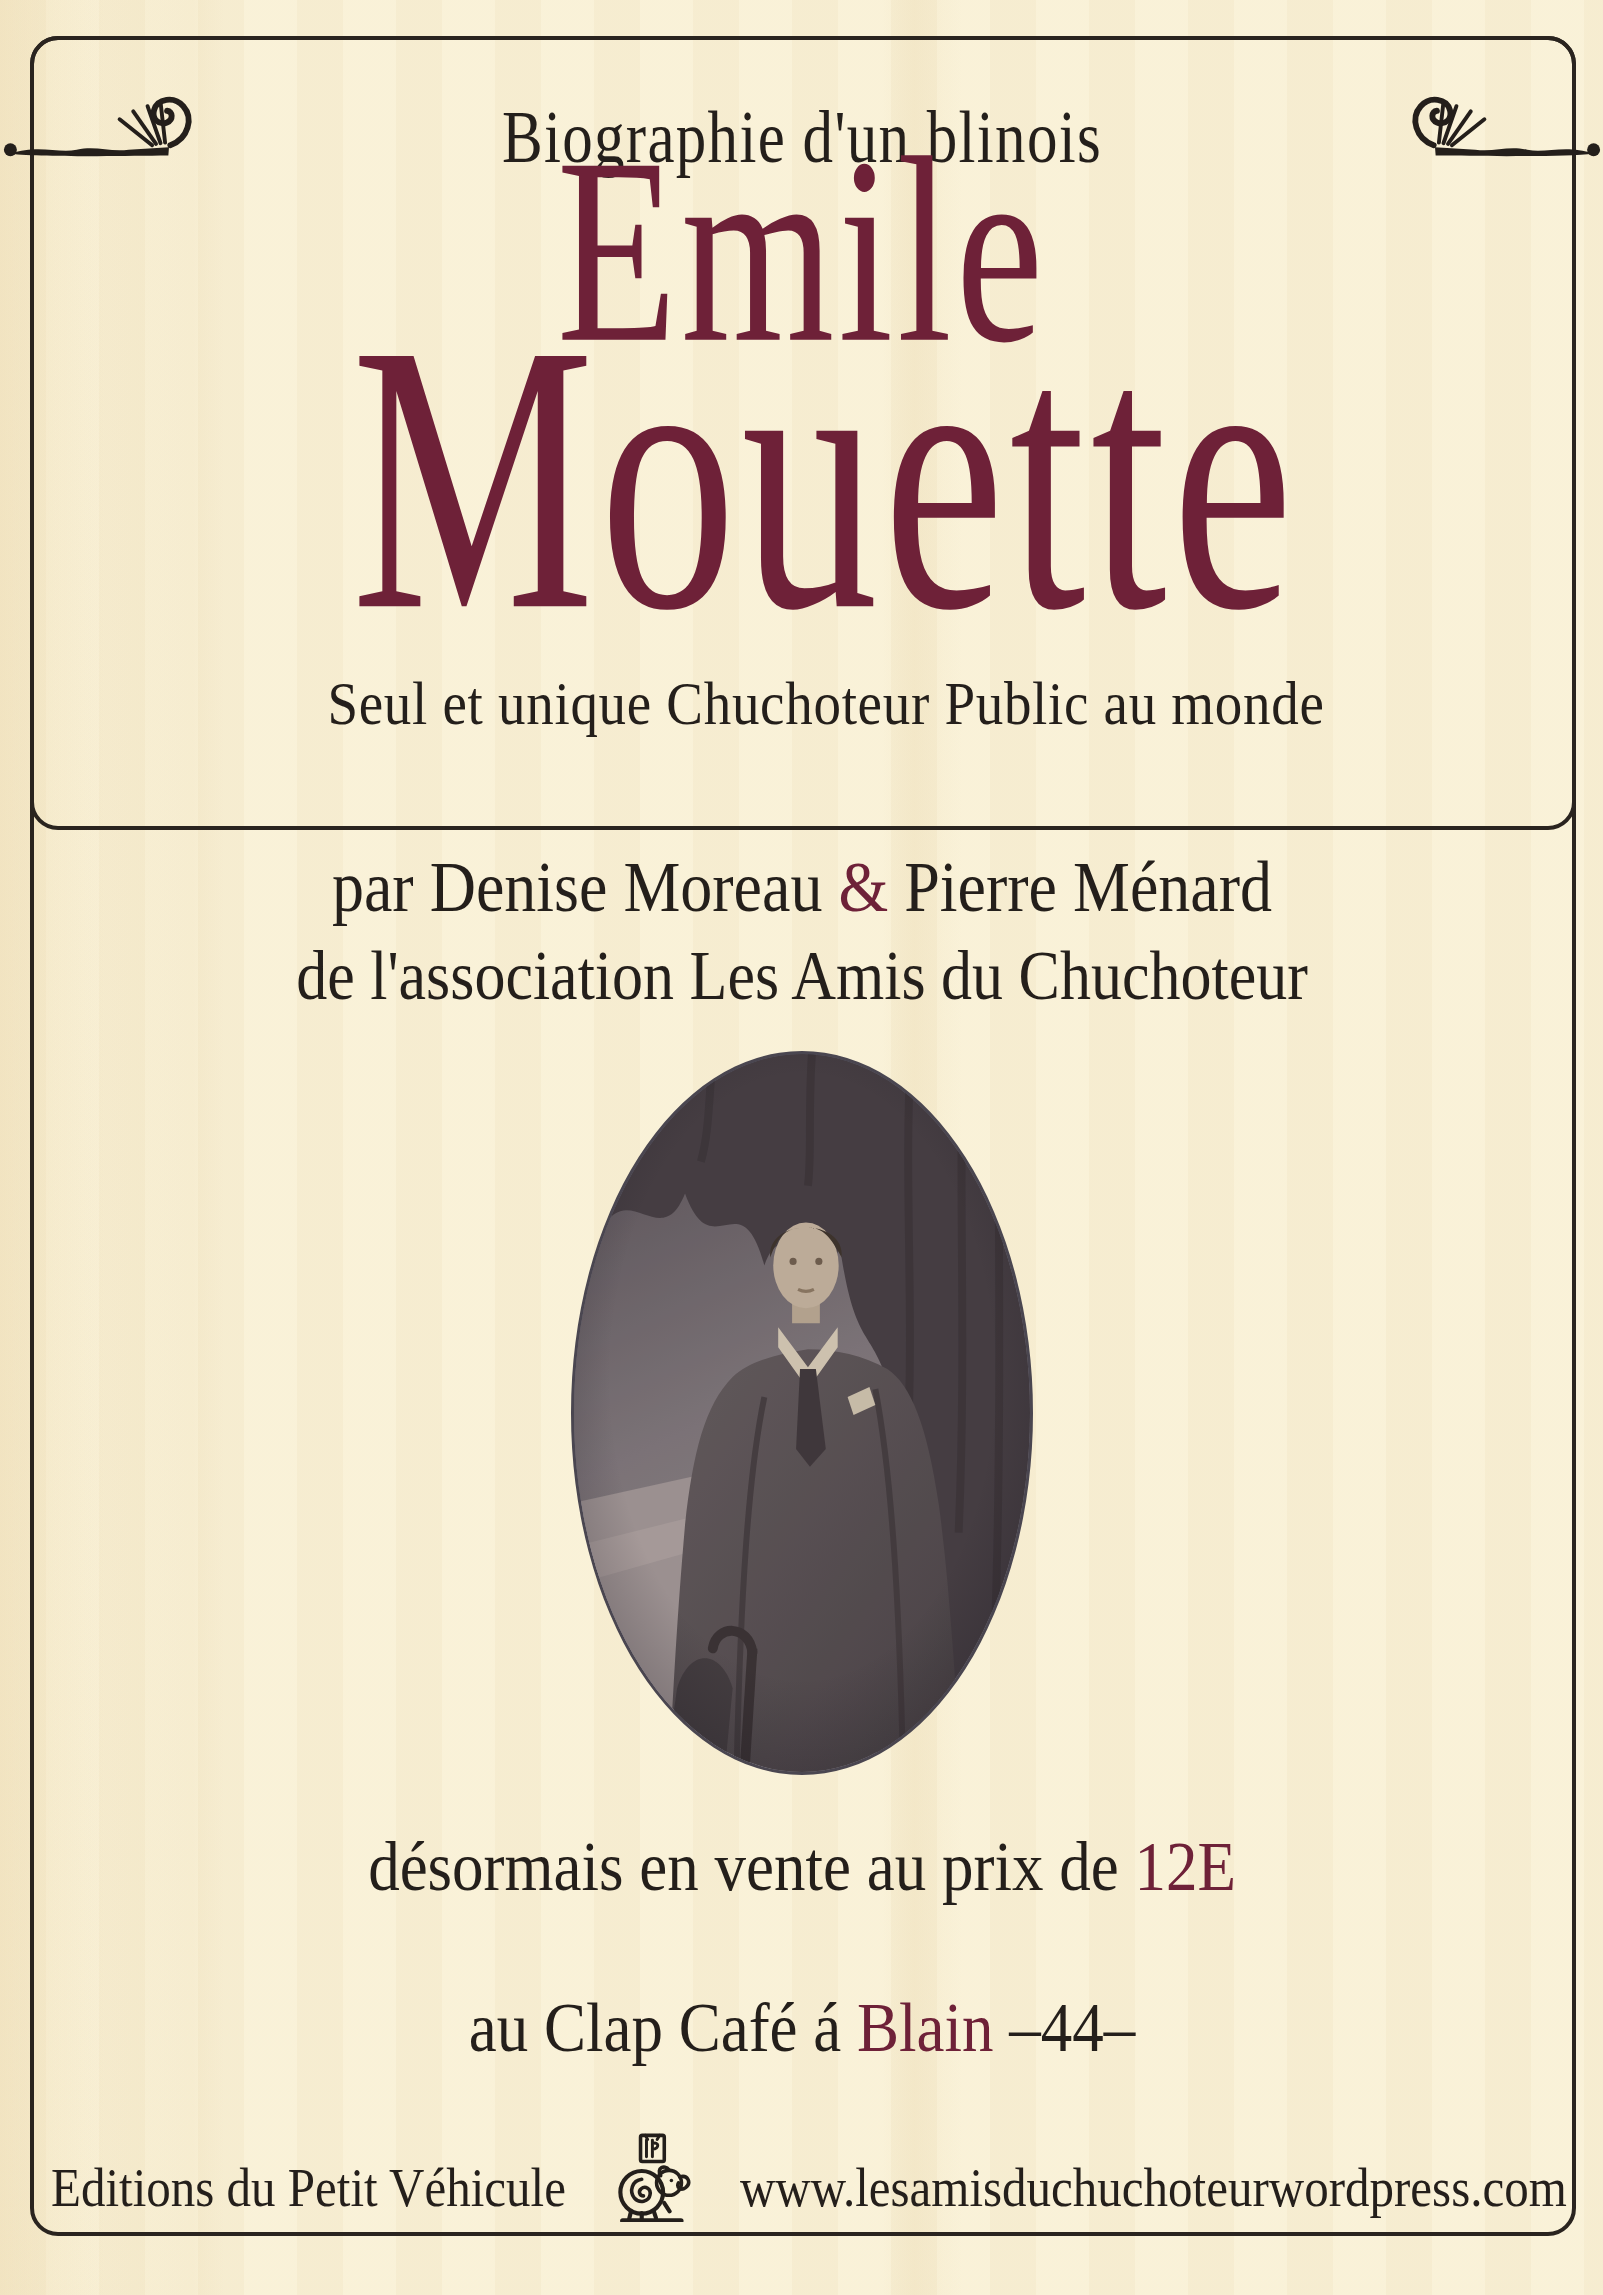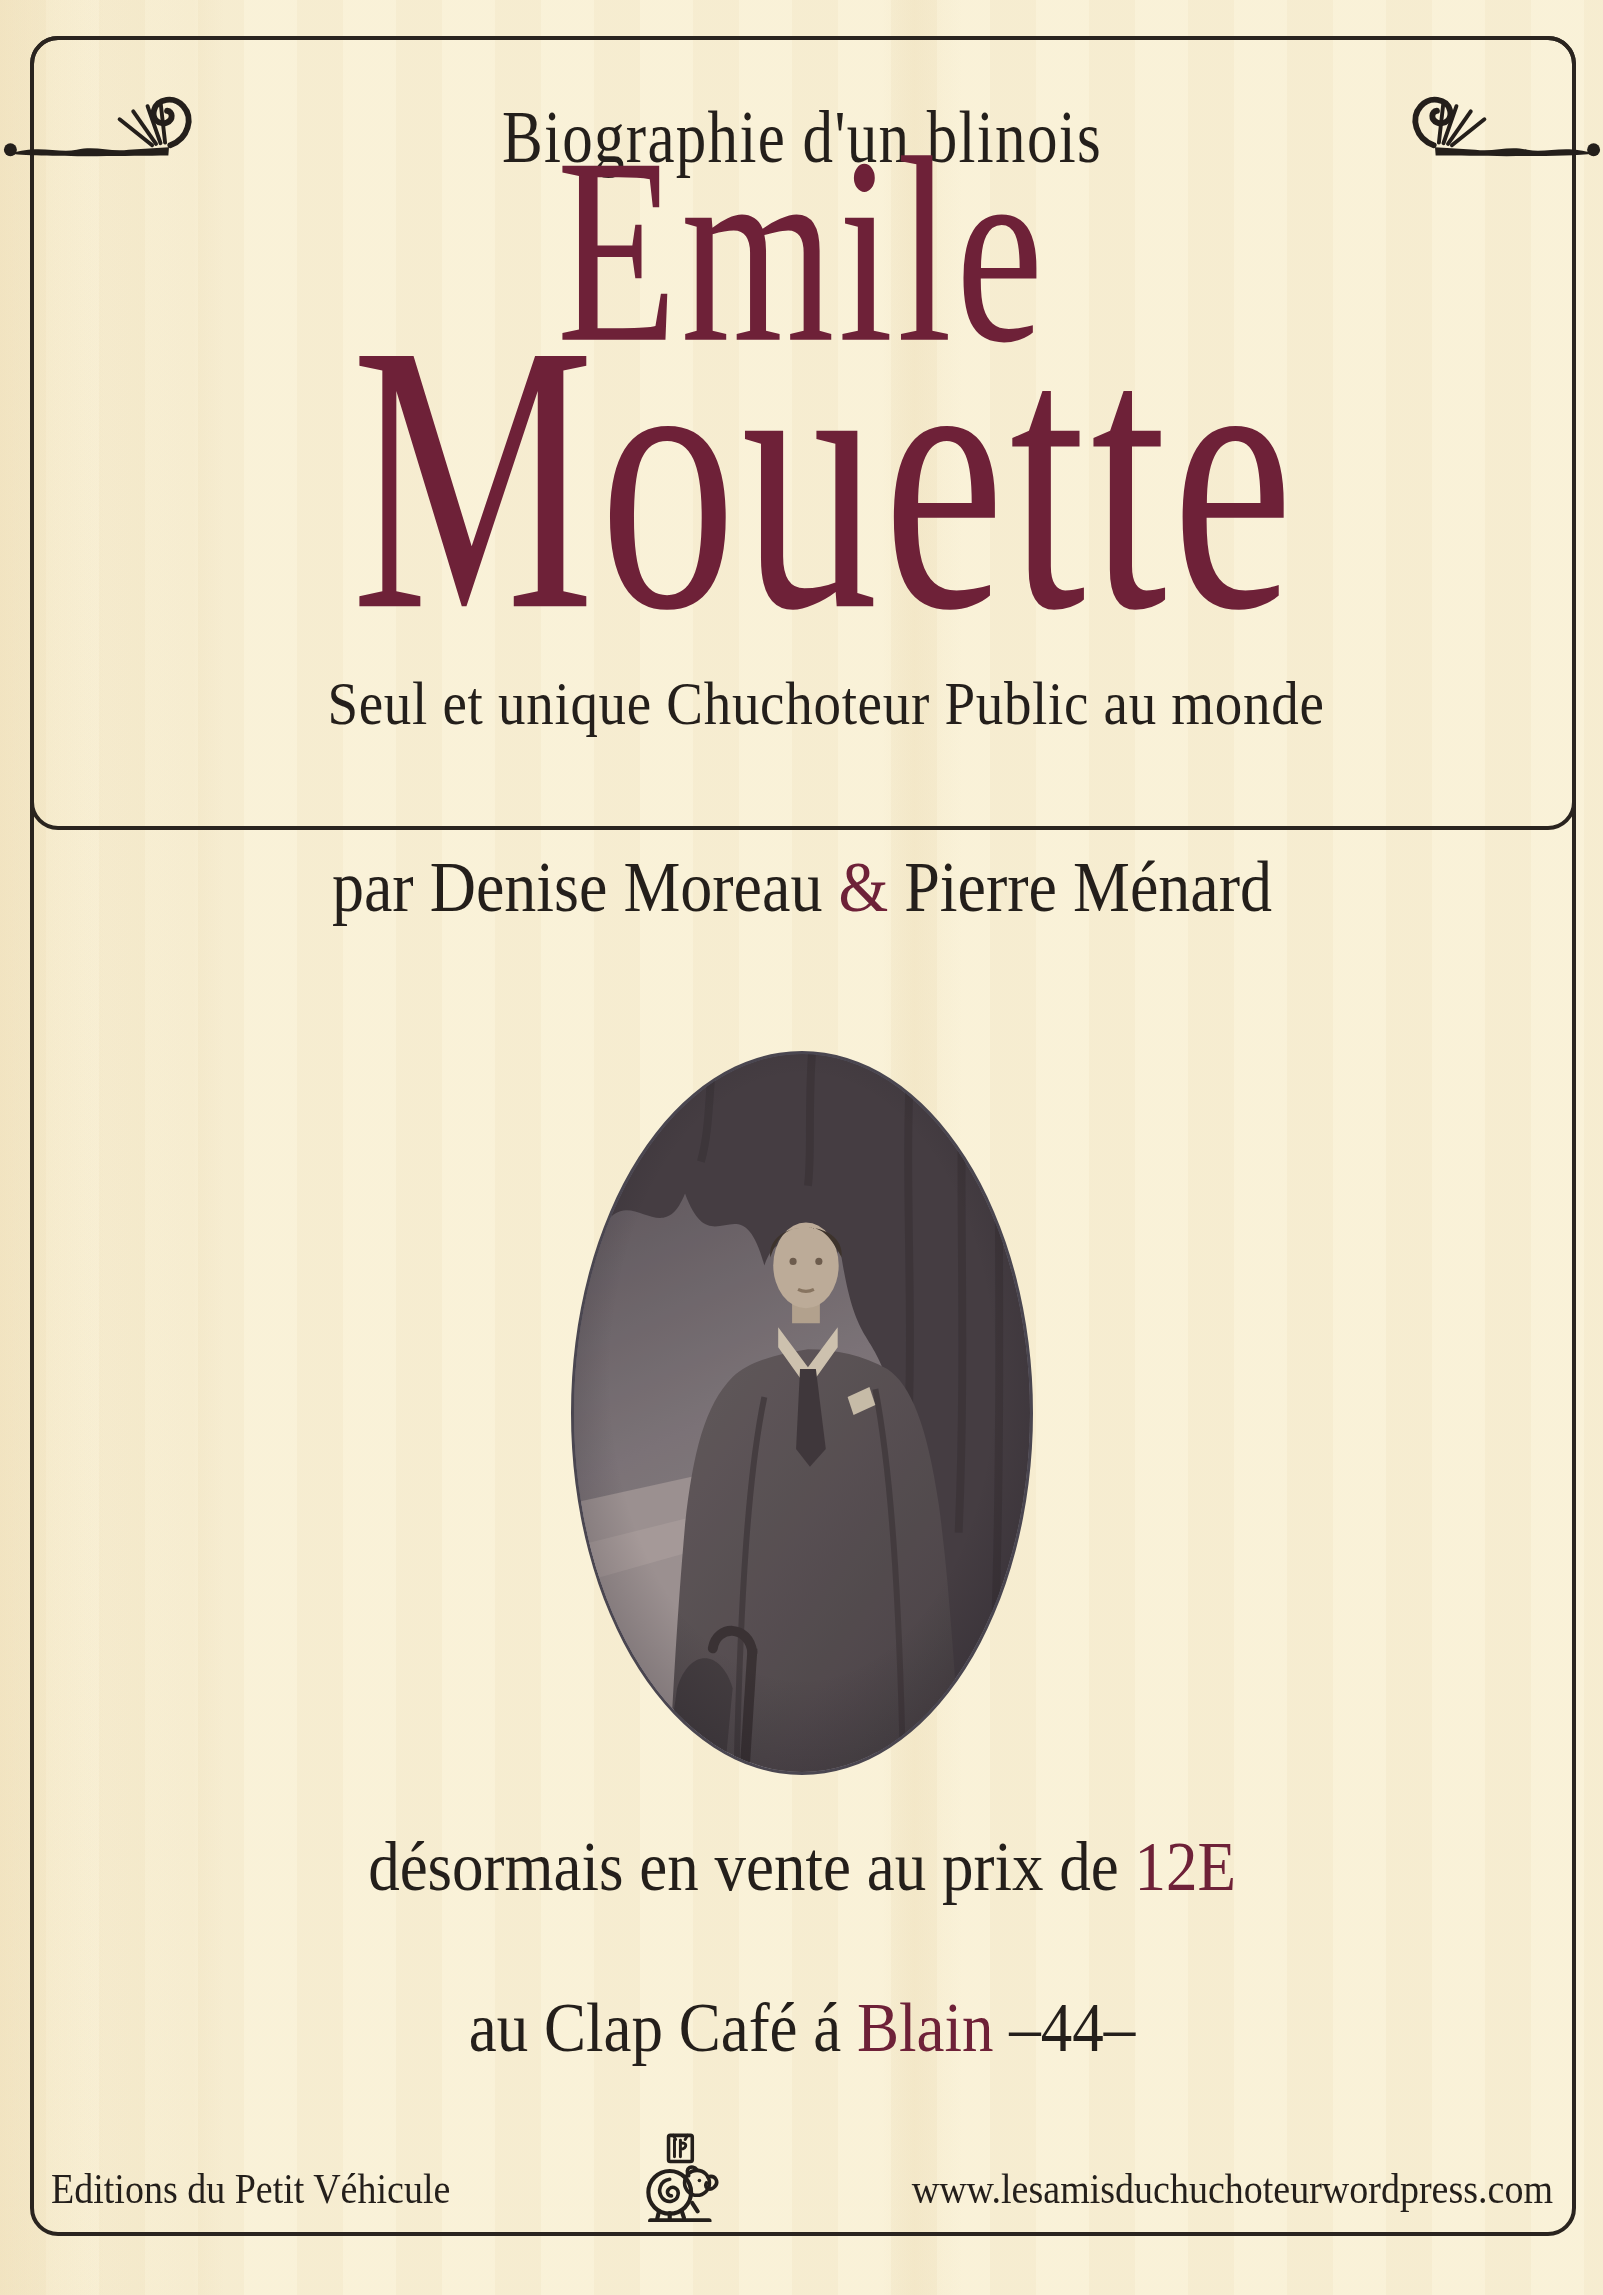--- a/index.html
+++ b/index.html
@@ -46,21 +46,21 @@
     box-shadow:inset 0 0 39px rgba(22,20,30,0.55);
     background:#75727e;
   }
   .portrait svg{width:100%;height:100%;display:block;}
   .promo-headline{top:1813px;font-size:76px;letter-spacing:2px;}
   .price-line{top:1836px;font-size:63px;}
   .venue-line{top:1997px;font-size:63px;}
   .footer-row{
     position:absolute;left:51px;right:51px;top:2149px;height:79px;
     display:flex;align-items:center;justify-content:space-between;
-    font-size:38px;line-height:1;white-space:nowrap;gap:48px;
+    font-size:49px;line-height:1;white-space:nowrap;gap:48px;
   }
   .footer-text{display:inline-block;transform:scaleY(1.1);transform-origin:50% 60%;}
   .elephant{width:78px;height:89px;margin-top:-22.4px;flex:0 0 auto;}
 </style>
 </head>
 <body>
 
 <div class="page">
 
   <div class="outer-border"></div>
@@ -104,20 +104,23 @@
   </div>
 
   <div class="tline subtitle">
     <span class="sq" style="--sy:1.12"><span>Seul et unique Chuchoteur Public au monde</span></span>
   </div>
 
   <div class="tline byline1">
     <span class="sq" style="--sy:1.12">
       <span class="ink">par Denise Moreau </span><span class="accent">&amp;</span><span class="ink"> Pierre Ménard</span>
     </span>
+  </div>
+  <div class="tline byline2">
+    <span class="sq" style="--sy:1.12"><span>de l'association Les Amis du Chuchoteur</span></span>
   </div>
 
   <div class="portrait">
     <svg viewBox="0 0 230 360" preserveAspectRatio="none" aria-hidden="true">
       <defs>
         <linearGradient id="bgG" x1="0" y1="0" x2="0.3" y2="1">
           <stop offset="0" stop-color="#4c4a57"></stop>
           <stop offset="0.55" stop-color="#7b7883"></stop>
           <stop offset="1" stop-color="#938f97"></stop>
         </linearGradient>

